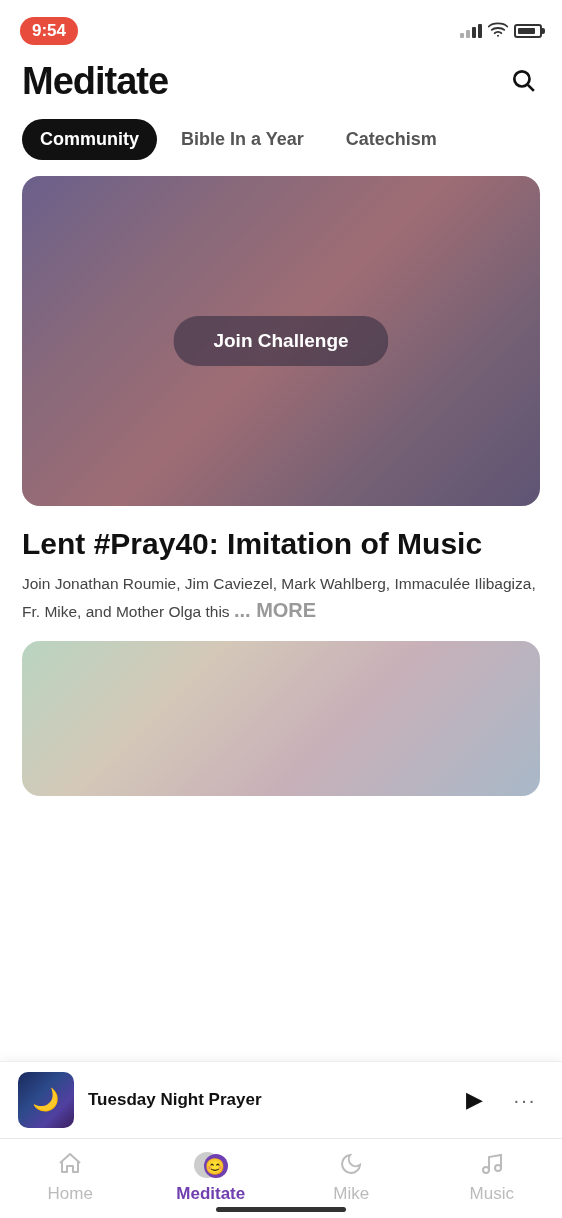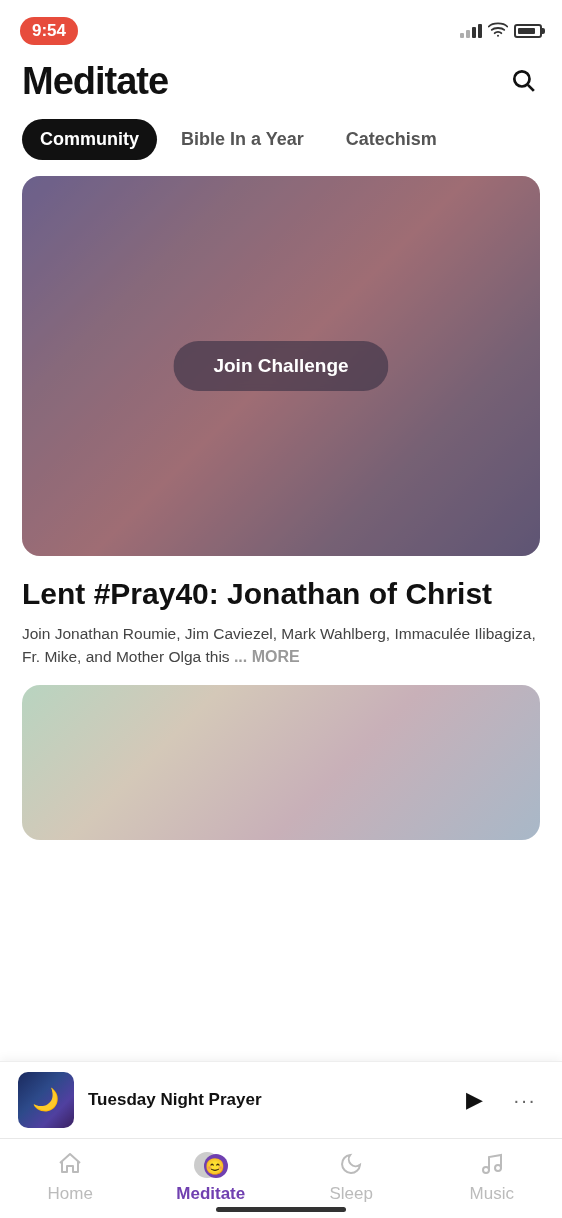--- a/index.html
+++ b/index.html
@@ -128,21 +128,21 @@
     }
 
     
     .main-content {
       padding: 0 22px;
     }
 
     
     .hero-card {
       width: 100%;
-      height: 380px;
+      height: 330px;
       border-radius: 18px;
       overflow: hidden;
       position: relative;
       margin-bottom: 20px;
     }
     .hero-bg {
       width: 100%;
       height: 100%;
       background: linear-gradient(135deg, #7b6fa0 0%, #a07b8a 25%, #c08080 50%, #8a7080 75%, #6a6080 100%);
       position: absolute;
@@ -180,21 +180,21 @@
     }
     .challenge-desc {
       font-size: 15.5px;
       color: #444;
       line-height: 1.5;
       margin-bottom: 16px;
     }
     .more-link {
       color: #999;
       font-weight: 600;
-      font-size: 16px;
+      font-size: 20px;
     }
     .badges {
       display: flex;
       gap: 10px;
       margin-bottom: 22px;
     }
     .badge {
       padding: 8px 16px;
       border-radius: 50px;
       font-size: 13px;
@@ -400,21 +400,21 @@
 </div>
 
 <div class="main-content">
 
   <div class="hero-card">
     <div class="hero-bg"></div>
     <div class="hero-overlay"></div>
     <button class="join-challenge-btn">Join Challenge</button>
   </div>
 
-  <h2 class="challenge-title">Lent #Pray40: Jonathan of Christ</h2>
+  <h2 class="challenge-title">Lent #Pray40: Imitation of Music</h2>
   <p class="challenge-desc">
     <span>Join Jonathan Roumie, Jim Caviezel, Mark Wahlberg, Immaculée Ilibagiza, Fr. Mike, and Mother Olga this</span>
     <span class="more-link">... MORE</span>
   </p>
 
 
   <div class="second-card">
     <div class="second-bg"></div>
   </div>
 
@@ -450,21 +450,21 @@
     </div>
     <span class="nav-label">Meditate</span>
   </div>
 
   <div class="nav-item">
     <span class="nav-icon">
       <svg width="24" height="24" viewBox="0 0 24 24" fill="none" stroke="#bbb" stroke-width="2" stroke-linecap="round">
         <path d="M21 12.8A9 9 0 1 1 11.2 3a7 7 0 0 0 9.8 9.8z"></path>
       </svg>
     </span>
-    <span class="nav-label">Sleep</span>
+    <span class="nav-label">Mike</span>
   </div>
 
   <div class="nav-item">
     <span class="nav-icon">
       <svg width="24" height="24" viewBox="0 0 24 24" fill="none" stroke="#bbb" stroke-width="2" stroke-linecap="round">
         <path d="M9 18V5l12-2v13"></path>
         <circle cx="6" cy="18" r="3"></circle>
         <circle cx="18" cy="16" r="3"></circle>
       </svg>
     </span>

